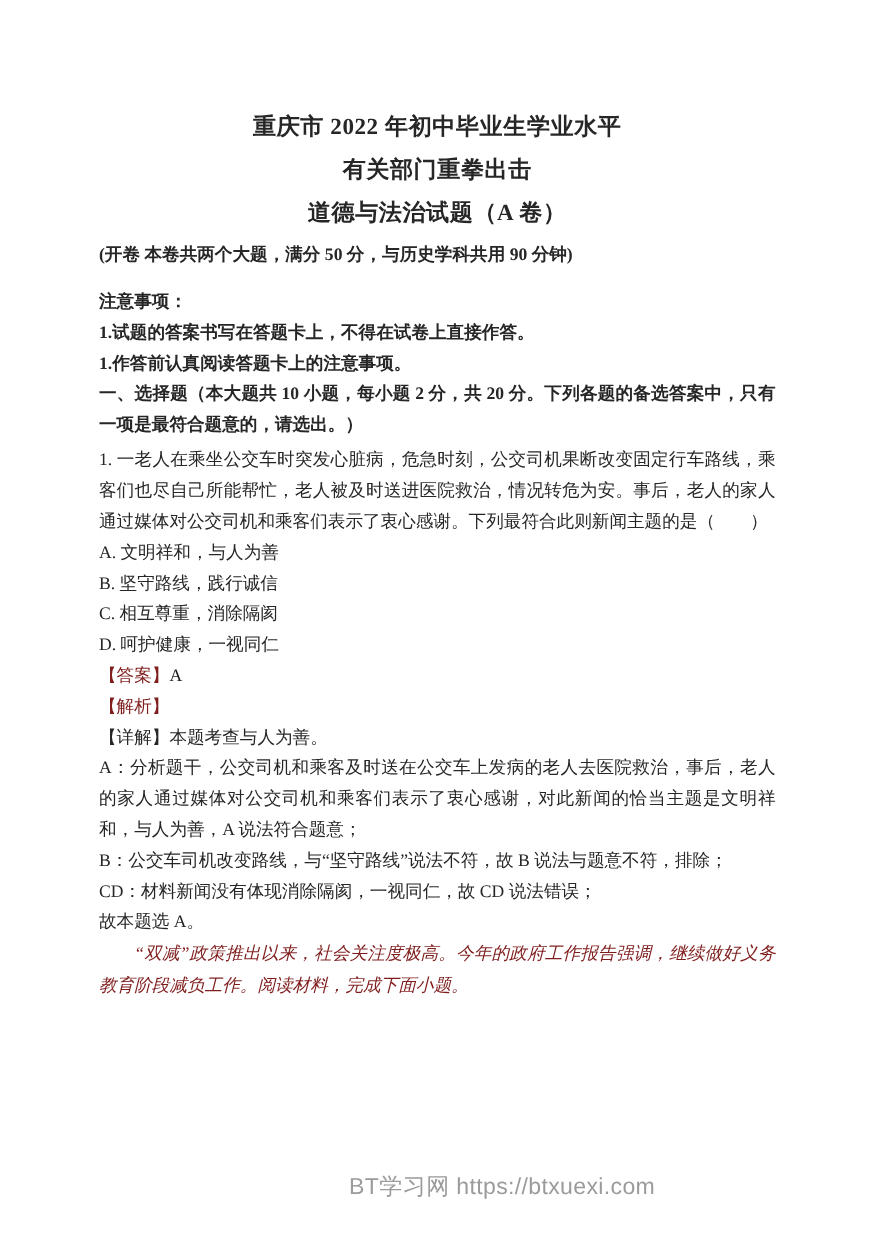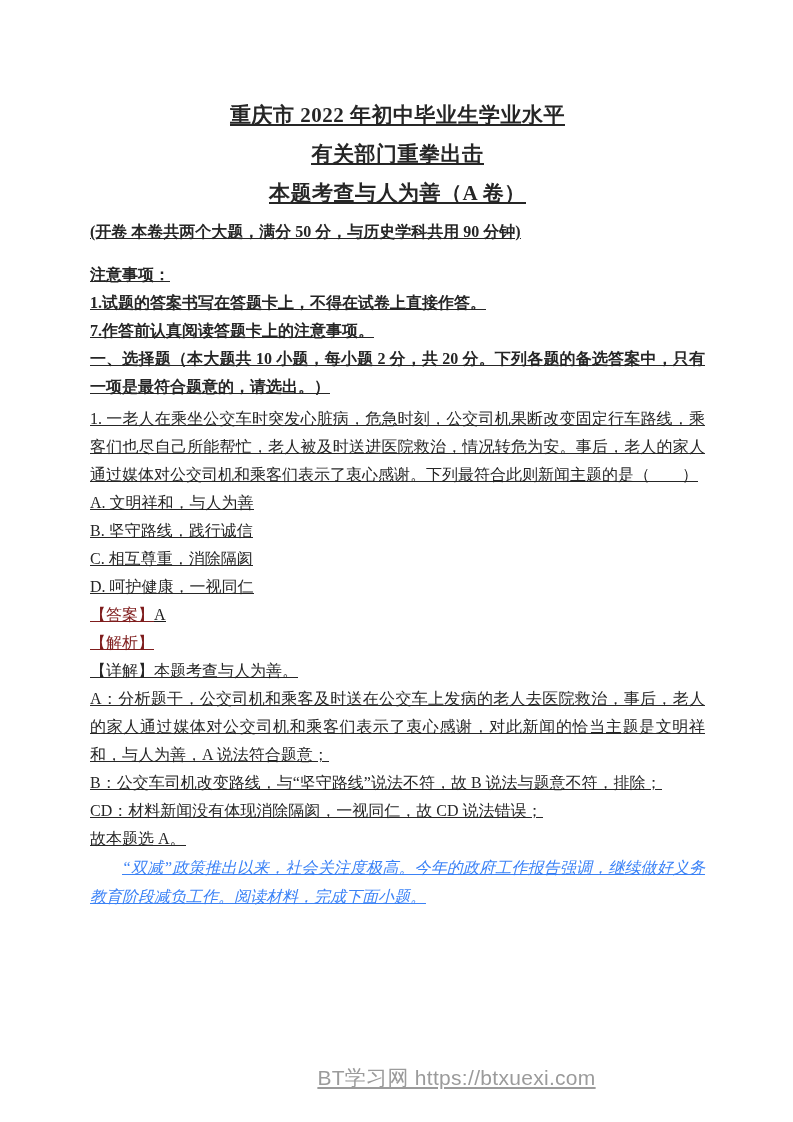--- a/index.html
+++ b/index.html
@@ -1,15 +1,15 @@
 <!DOCTYPE html>
 <html><head>
 <meta charset="utf-8">
 <style>
-  * { margin: 0; padding: 0; box-sizing: border-box; text-decoration: underline; }
+  * { margin: 0; padding: 0; box-sizing: border-box; }
   html, body { background: #ffffff; }
   .page {
     position: relative;
     width: 793px;
     height: 1122px;
     margin: 0 auto;
     background: #ffffff;
     font-family: "Liberation Serif", "DejaVu Serif", serif;
     color: #262626;
     overflow: hidden;
@@ -39,21 +39,21 @@
     text-align: justify;
   }
   .bold { font-weight: bold; }
   .stem { margin-top: 4px; }
   .accent { color: #7f1d1d; }
   .answer-value { color: #1c1c1c; }
   .material p {
     font-style: italic;
     text-indent: 2em;
     line-height: 29px;
-    color: #3b82f6;
+    color: #7f1d1d;
   }
   .footer {
     position: absolute;
     left: 0;
     right: 12px;
     bottom: 30px;
     text-align: center;
     padding-left: 132px;
     font-family: "Liberation Sans", "DejaVu Sans", sans-serif;
     font-size: 21px;
@@ -63,30 +63,30 @@
 </style>
 </head>
 <body>
 
 <div class="page">
   <div class="content">
 
     <header>
       <div class="title-line">重庆市 2022 年初中毕业生学业水平</div>
       <div class="title-line">有关部门重拳出击</div>
-      <div class="title-line">本题考查与人为善（A 卷）</div>
+      <div class="title-line">道德与法治试题（A 卷）</div>
       <div class="subtitle">(开卷 本卷共两个大题，满分 50 分，与历史学科共用 90 分钟)</div>
     </header>
 
     <div class="body-block">
 
       <section>
         <p class="bold">注意事项：</p>
         <p class="bold">1.试题的答案书写在答题卡上，不得在试卷上直接作答。</p>
-        <p class="bold">7.作答前认真阅读答题卡上的注意事项。</p>
+        <p class="bold">1.作答前认真阅读答题卡上的注意事项。</p>
       </section>
 
       <p class="bold">一、选择题（本大题共 10 小题，每小题 2 分，共 20 分。下列各题的备选答案中，只有一项是最符合题意的，请选出。）</p>
 
       <section>
         <p class="stem">1. 一老人在乘坐公交车时突发心脏病，危急时刻，公交司机果断改变固定行车路线，乘客们也尽自己所能帮忙，老人被及时送进医院救治，情况转危为安。事后，老人的家人通过媒体对公交司机和乘客们表示了衷心感谢。下列最符合此则新闻主题的是（　　）</p>
         <p>A. 文明祥和，与人为善</p>
         <p>B. 坚守路线，践行诚信</p>
         <p>C. 相互尊重，消除隔阂</p>
         <p>D. 呵护健康，一视同仁</p>

